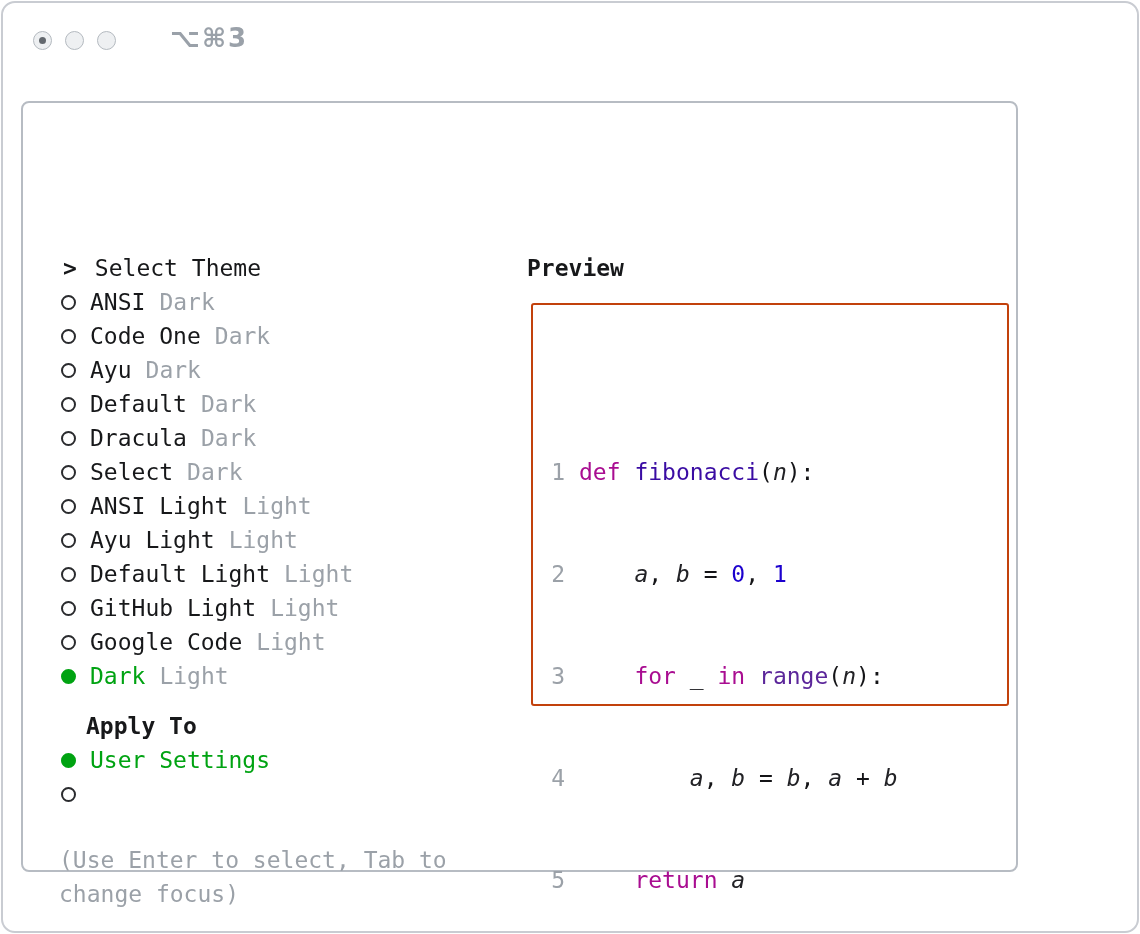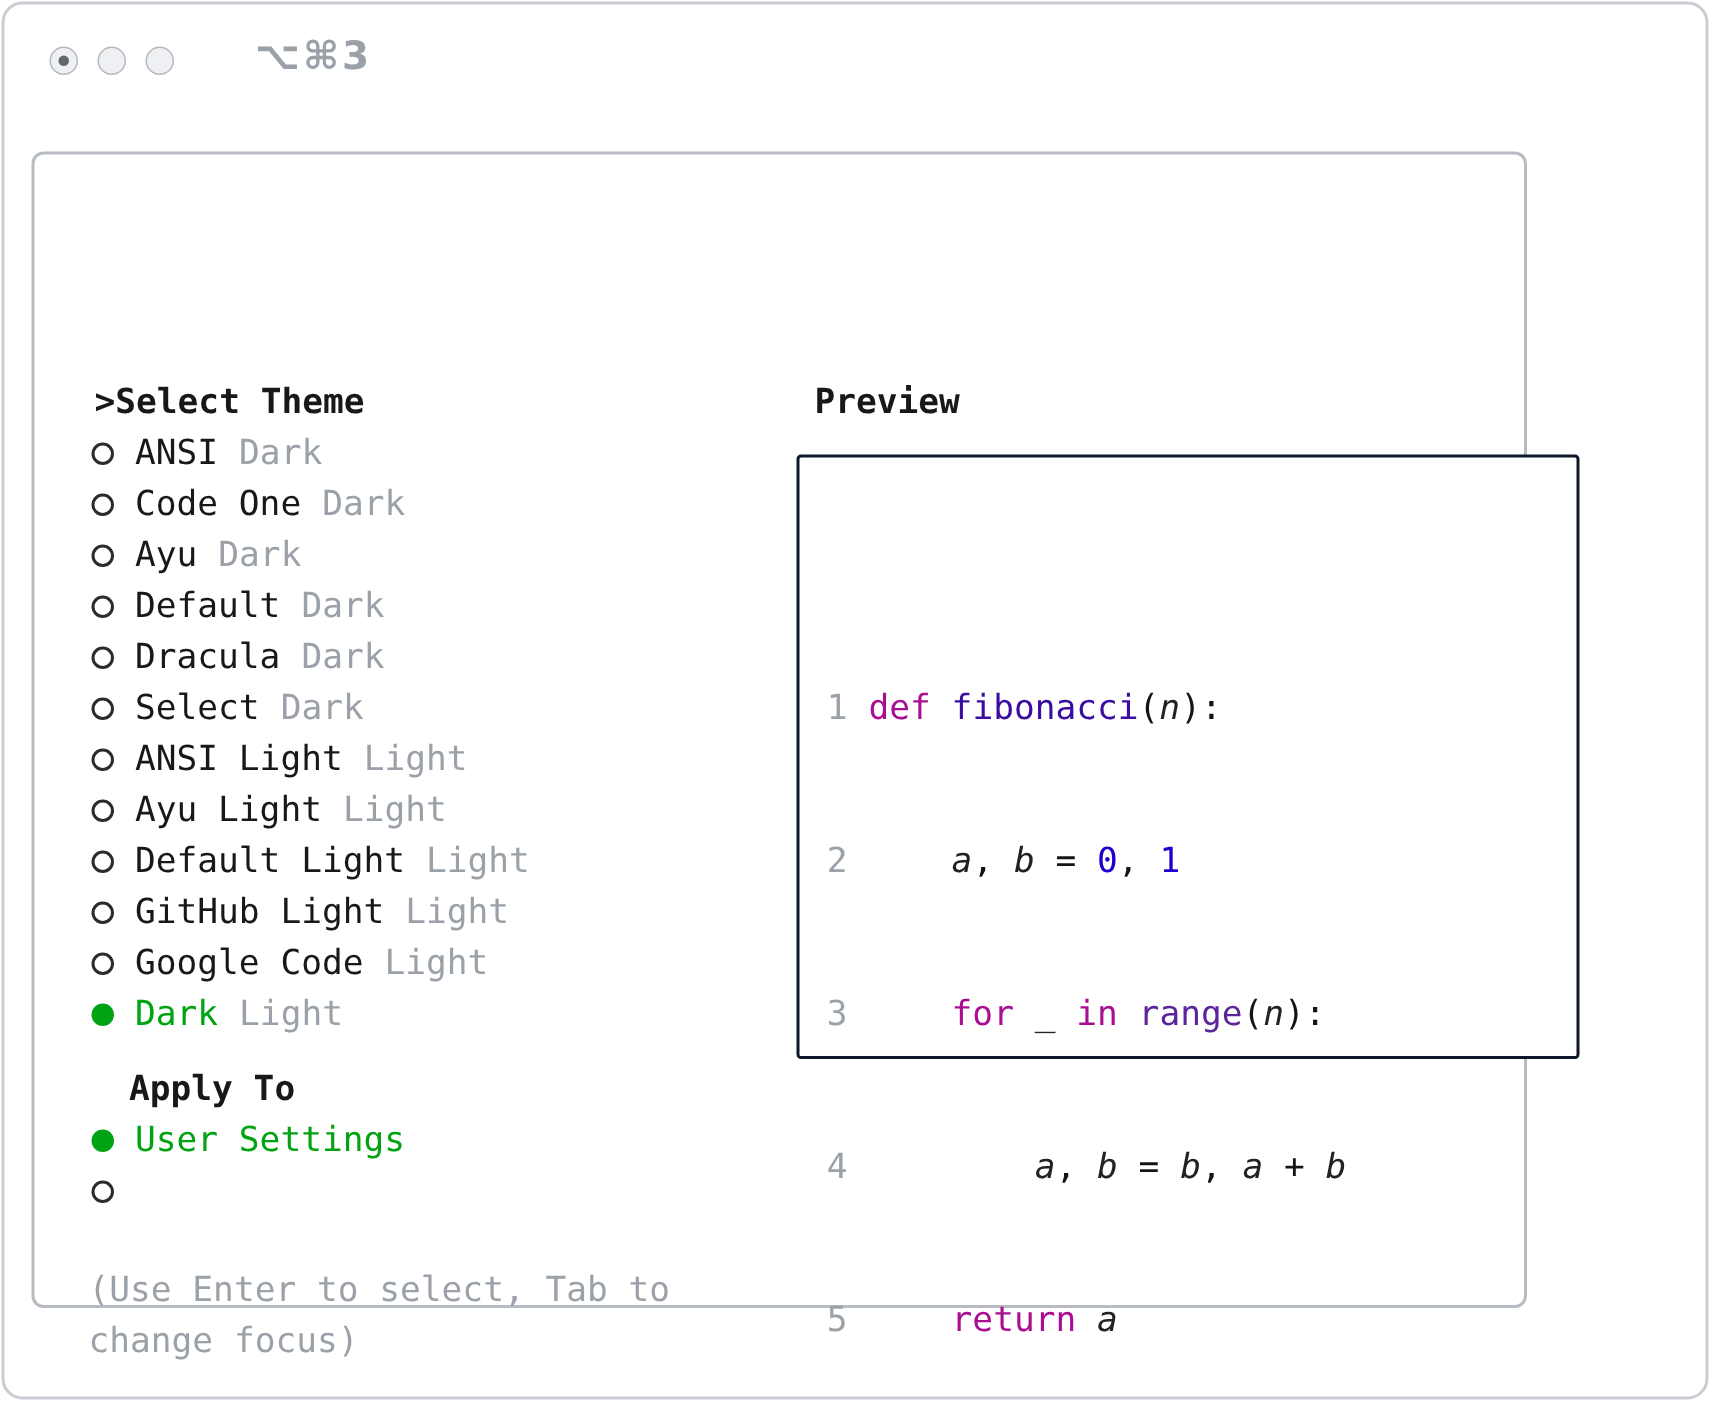--- a/index.html
+++ b/index.html
@@ -23,40 +23,40 @@
   }
   
   .panel{
     position:absolute;left:18px;top:98px;width:993px;height:767px;
     border:2px solid #b7bcc3;border-radius:8px;background:#fff;
   }
   
   .left-col{position:absolute;left:36px;top:148px;font-size:23px;line-height:34px;color:#17181a;}
   .row{height:34px;display:flex;align-items:center;}
   .caret{font-weight:bold;margin-left:4px;white-space:pre;}
-  .ttl{font-weight:bold;margin-left:0;white-space:pre;}
+  .ttl{font-weight:normal;margin-left:18px;white-space:pre;}
   .item .radio{
     width:11px;height:11px;border:2px solid #2a2b2e;border-radius:50%;
     margin:0 14px 0 2px;flex:none;box-sizing:content-box;background:#fff;
   }
   .item .nm{color:#17181a;white-space:pre;}
   .item .vr{color:var(--c-muted,#9ba1a8);margin-left:14px;white-space:pre;}
   .item.sel .nm{color:var(--c-green,#00a312);}
   .item.sel .radio{background:var(--c-green,#00a312);border-color:var(--c-green,#00a312);}
   .apply-title{height:34px;line-height:34px;font-weight:bold;padding-left:27px;margin-top:16px;white-space:pre;}
   .hint{margin-top:32px;color:var(--c-muted,#9ba1a8);}
   .hint div{height:34px;line-height:34px;white-space:pre;}
   
   .preview-title{
-    position:absolute;left:520px;top:148px;height:34px;line-height:34px;
+    position:absolute;left:504px;top:148px;height:34px;line-height:34px;
     font-weight:bold;font-size:23px;color:#17181a;white-space:pre;
   }
   .preview-box{
     position:absolute;left:508px;top:200px;width:474px;height:399px;
-    border:2px solid #0f172a;border-radius:3px;background:#fff;padding-left:44px;
+    border:2px solid #c2410c;border-radius:3px;background:#fff;
   }
   .code{position:absolute;left:18px;top:48px;font-size:23px;line-height:34px;white-space:pre;}
   .codeline{height:34px;}
   .gutter{display:inline-block;min-width:14px;text-align:right;margin-right:14px;color:var(--c-gutter,#9ba1a8);}
   .tk-kw{color:var(--c-keyword,#a90d91);}
   .tk-fn{color:var(--c-function,#3a0ca3);}
   .tk-bi{color:var(--c-builtin,#5b269a);}
   .tk-num{color:var(--c-number,#1c01ce);}
   .tk-var{color:var(--c-variable,#222226);font-style:italic;}
   .tk-pl{color:var(--c-plain,#141417);}

